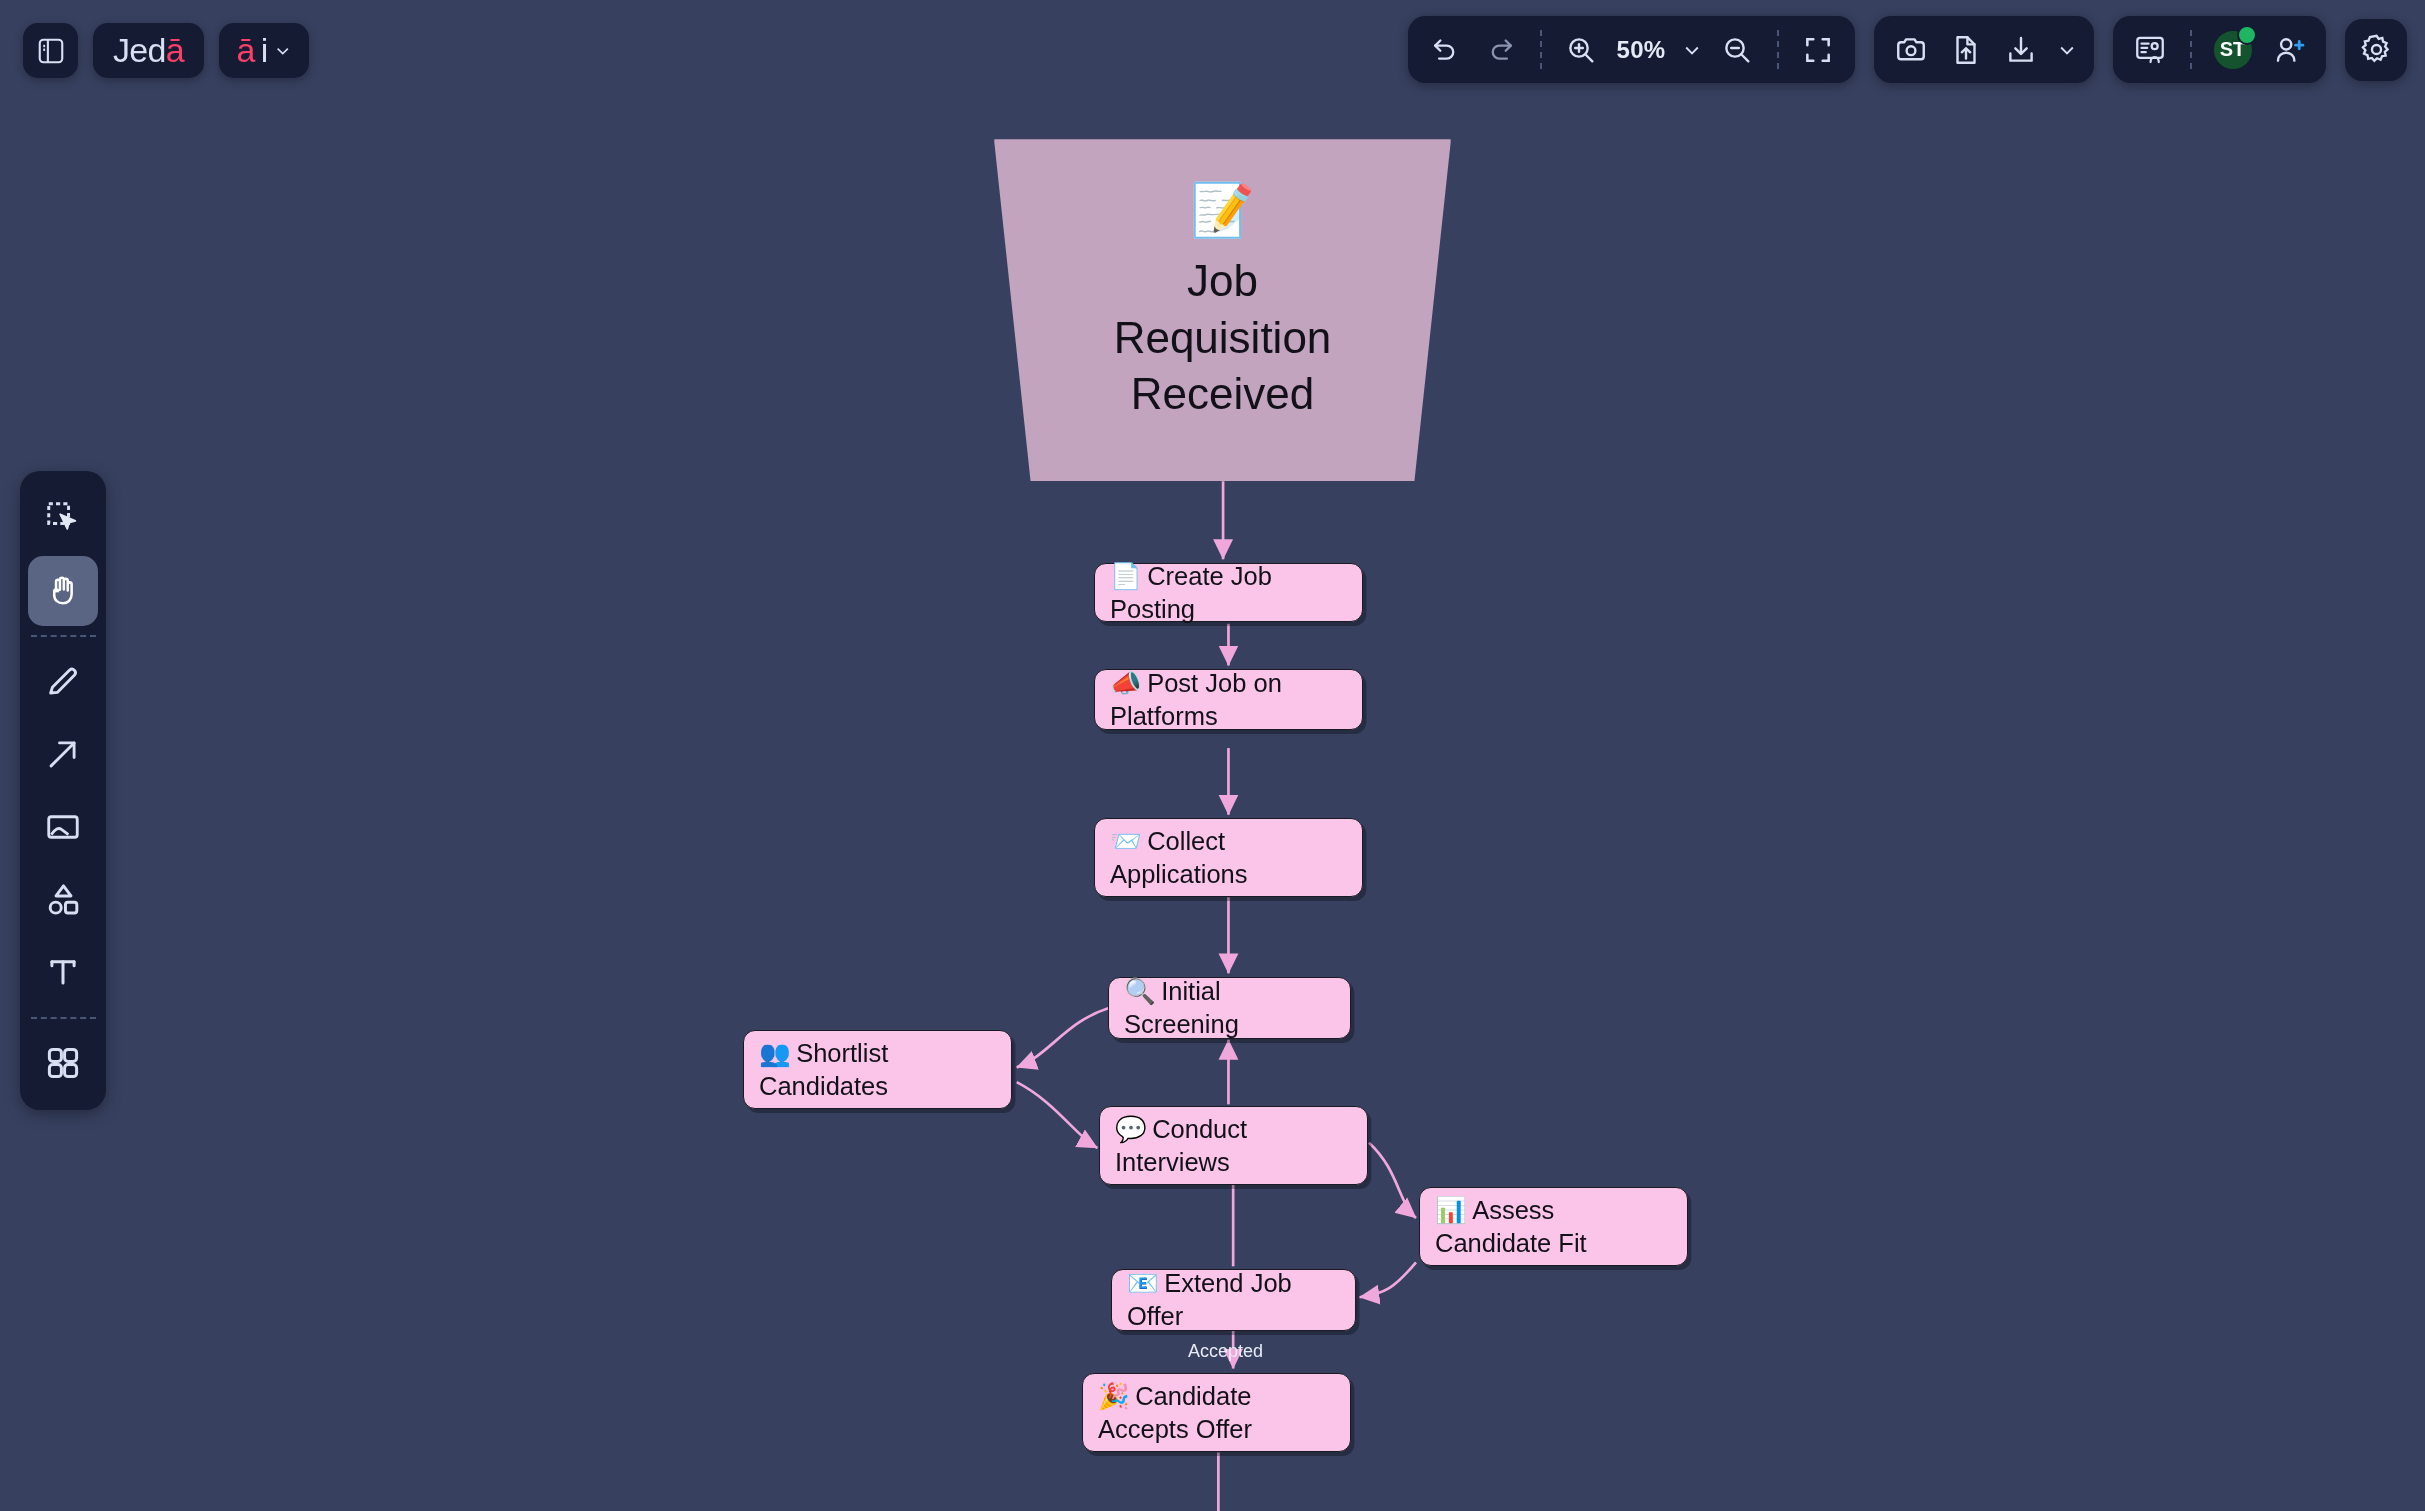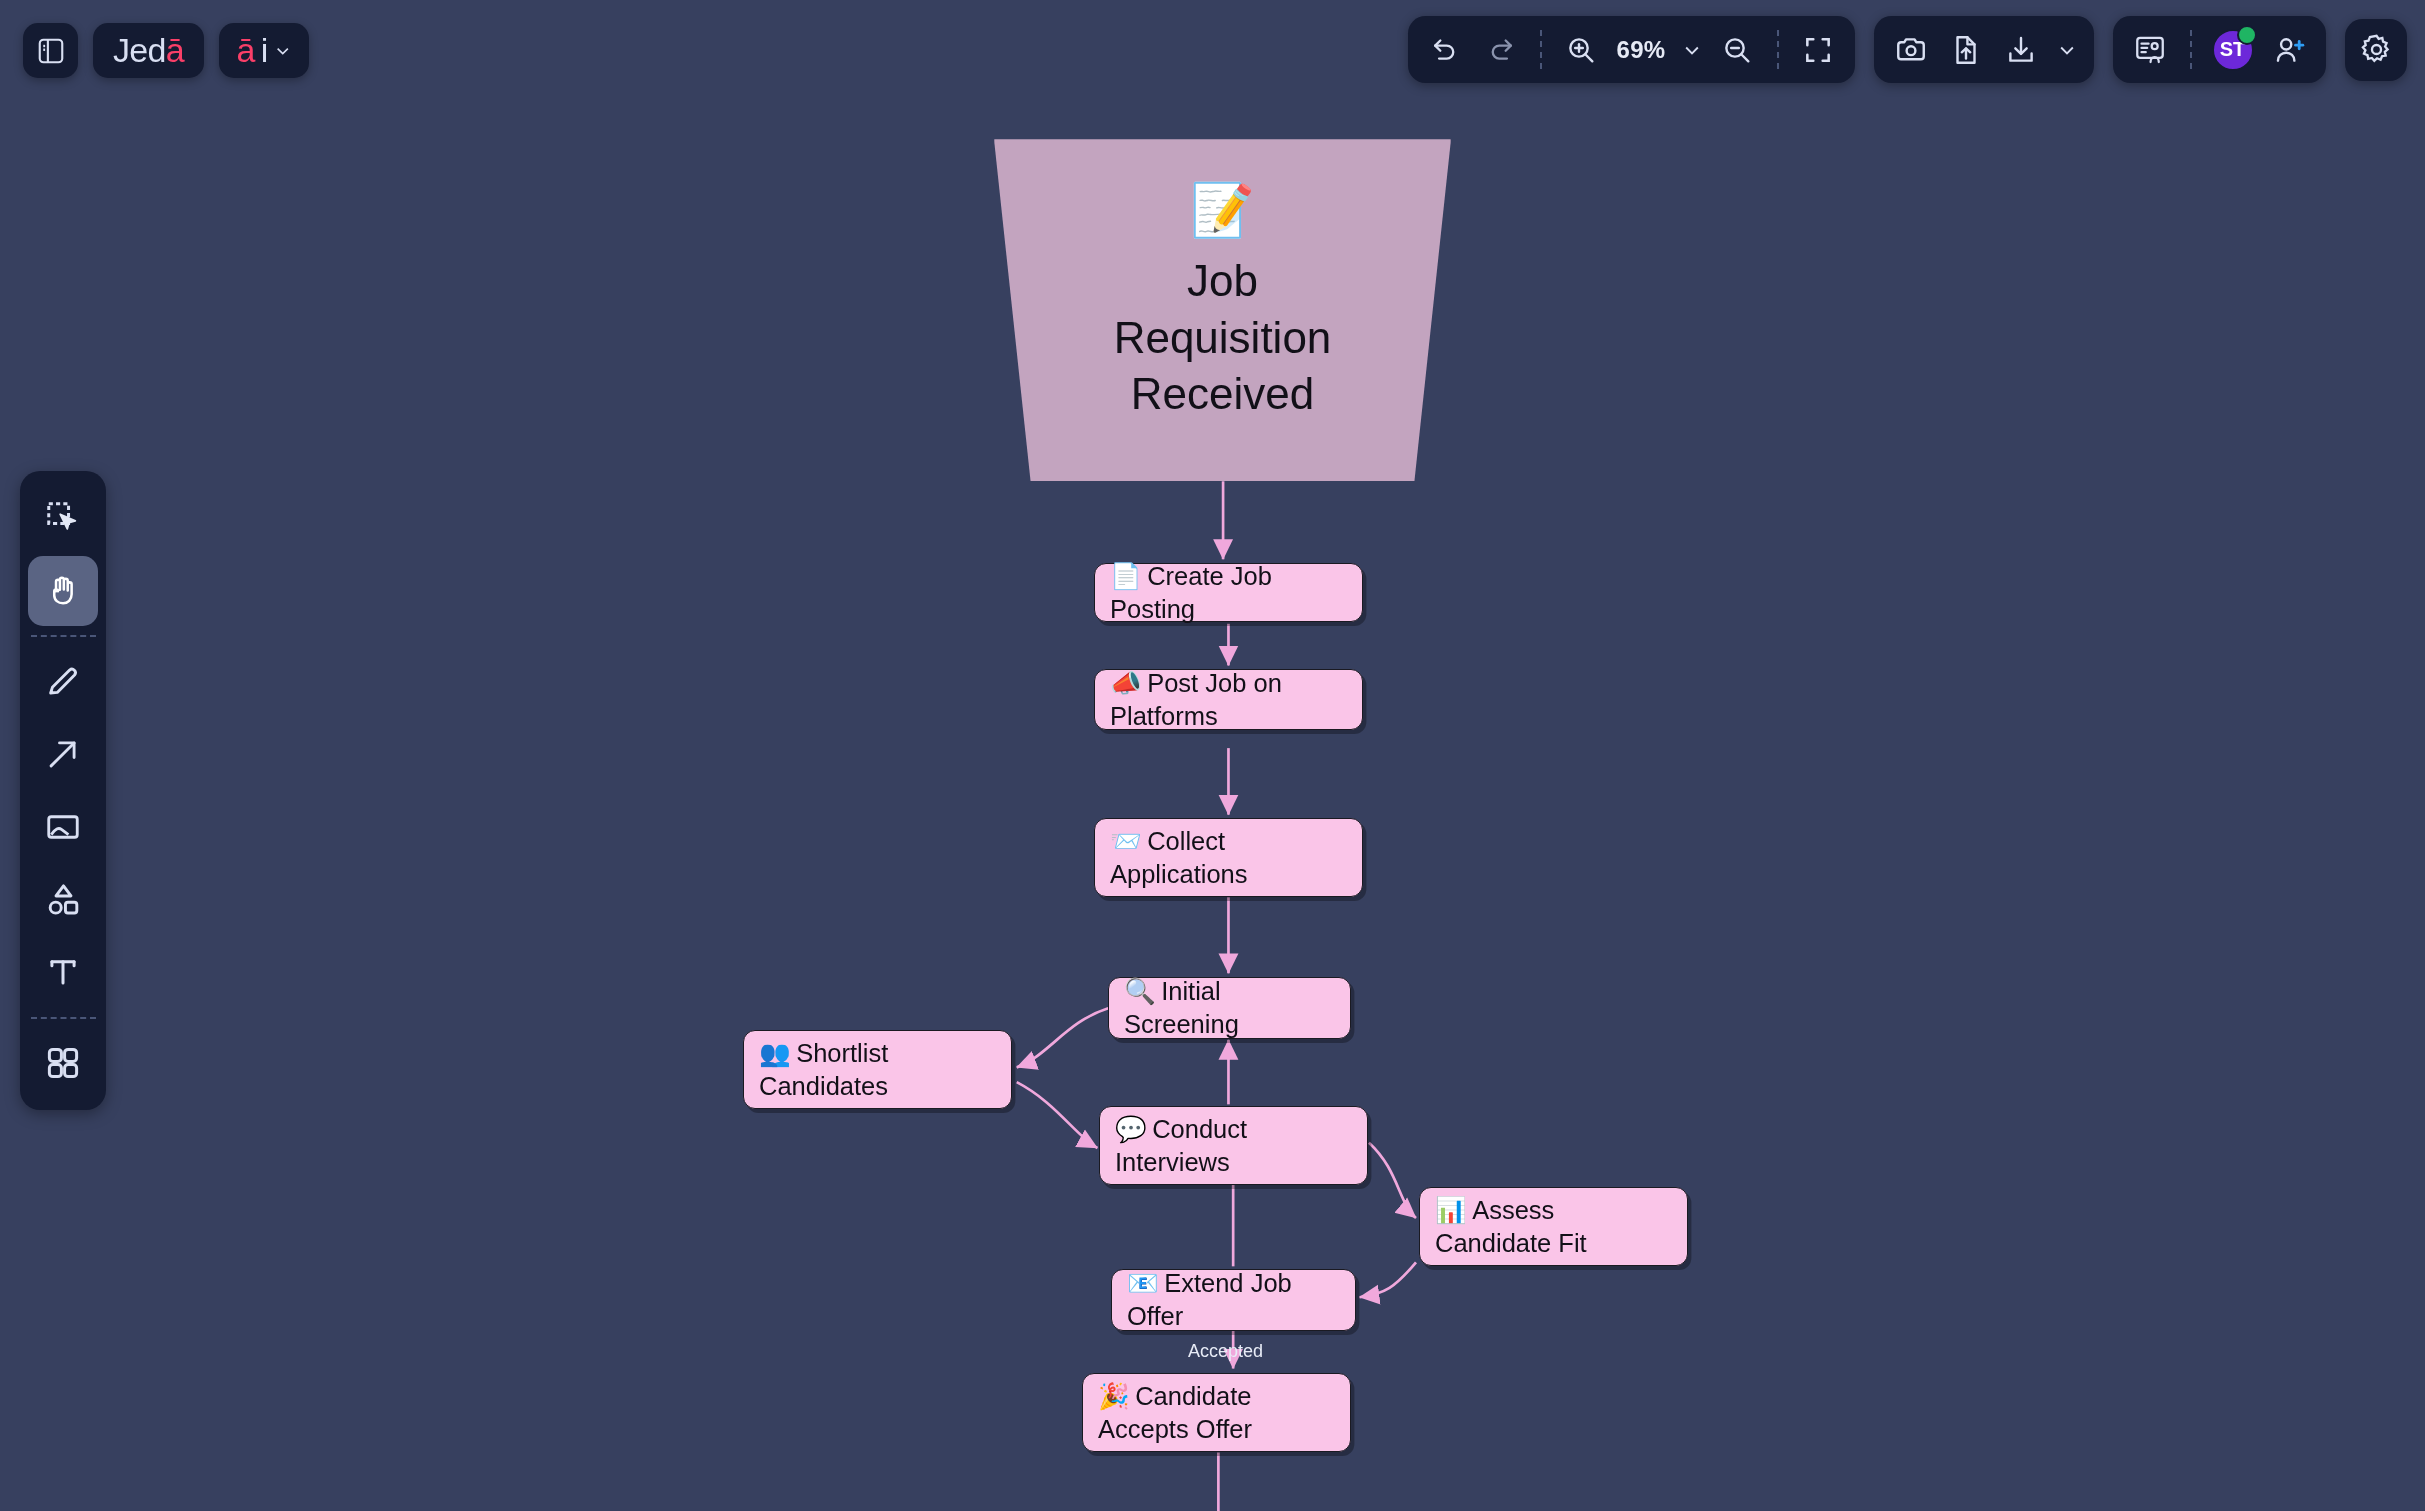--- a/index.html
+++ b/index.html
@@ -55,21 +55,21 @@
     width:0; height:39px;
     border-left:2px dashed #4a5678;
     margin:0 4px;
   }
   .zoomlabel {
     color:#e6eaf5; font-size:24px; font-weight:700;
     letter-spacing:0.3px; white-space:nowrap;
   }
   .avatar {
     position:relative; width:42px; height:42px; border-radius:50%;
-    background:#6d28d9; color:#fff; font-size:20px; font-weight:700;
+    background:#14532d; color:#fff; font-size:20px; font-weight:700;
     display:flex; align-items:center; justify-content:center;
     border:2px solid #141b32;
   }
   .avatar .dot {
     position:absolute; top:-5.4px; right:-5.4px;
     width:20px; height:20px; border-radius:50%;
     background:#1fb563; border:2px solid #141b32;
   }
   .gear-group { width:62px; height:62px; padding:0; justify-content:center; }
 
@@ -183,21 +183,21 @@
 
       <div class="tb-icon">
         <svg width="32" height="32" viewBox="0 0 24 24" fill="none" stroke="#d9dff2" stroke-width="1.8" stroke-linecap="round">
           <circle cx="10.5" cy="10.5" r="6.5"></circle>
             <line x1="15.2" y1="15.2" x2="20.5" y2="20.5"></line>
           <line x1="10.5" y1="7.6" x2="10.5" y2="13.4"></line>
             <line x1="7.6" y1="10.5" x2="13.4" y2="10.5"></line>
         </svg>
       </div>
 
-      <div class="zoomlabel">69%</div>
+      <div class="zoomlabel">50%</div>
       <svg class="chev" style="width:20px;height:20px" viewBox="0 0 24 24" fill="none" stroke="#d9dff2" stroke-width="2.2">
         <polyline points="5,9 12,16 19,9"></polyline>
       </svg>
 
       <div class="tb-icon">
         <svg width="32" height="32" viewBox="0 0 24 24" fill="none" stroke="#d9dff2" stroke-width="1.8" stroke-linecap="round">
           <circle cx="10.5" cy="10.5" r="6.5"></circle>
             <line x1="15.2" y1="15.2" x2="20.5" y2="20.5"></line>
           <line x1="7.6" y1="10.5" x2="13.4" y2="10.5"></line>
         </svg>

